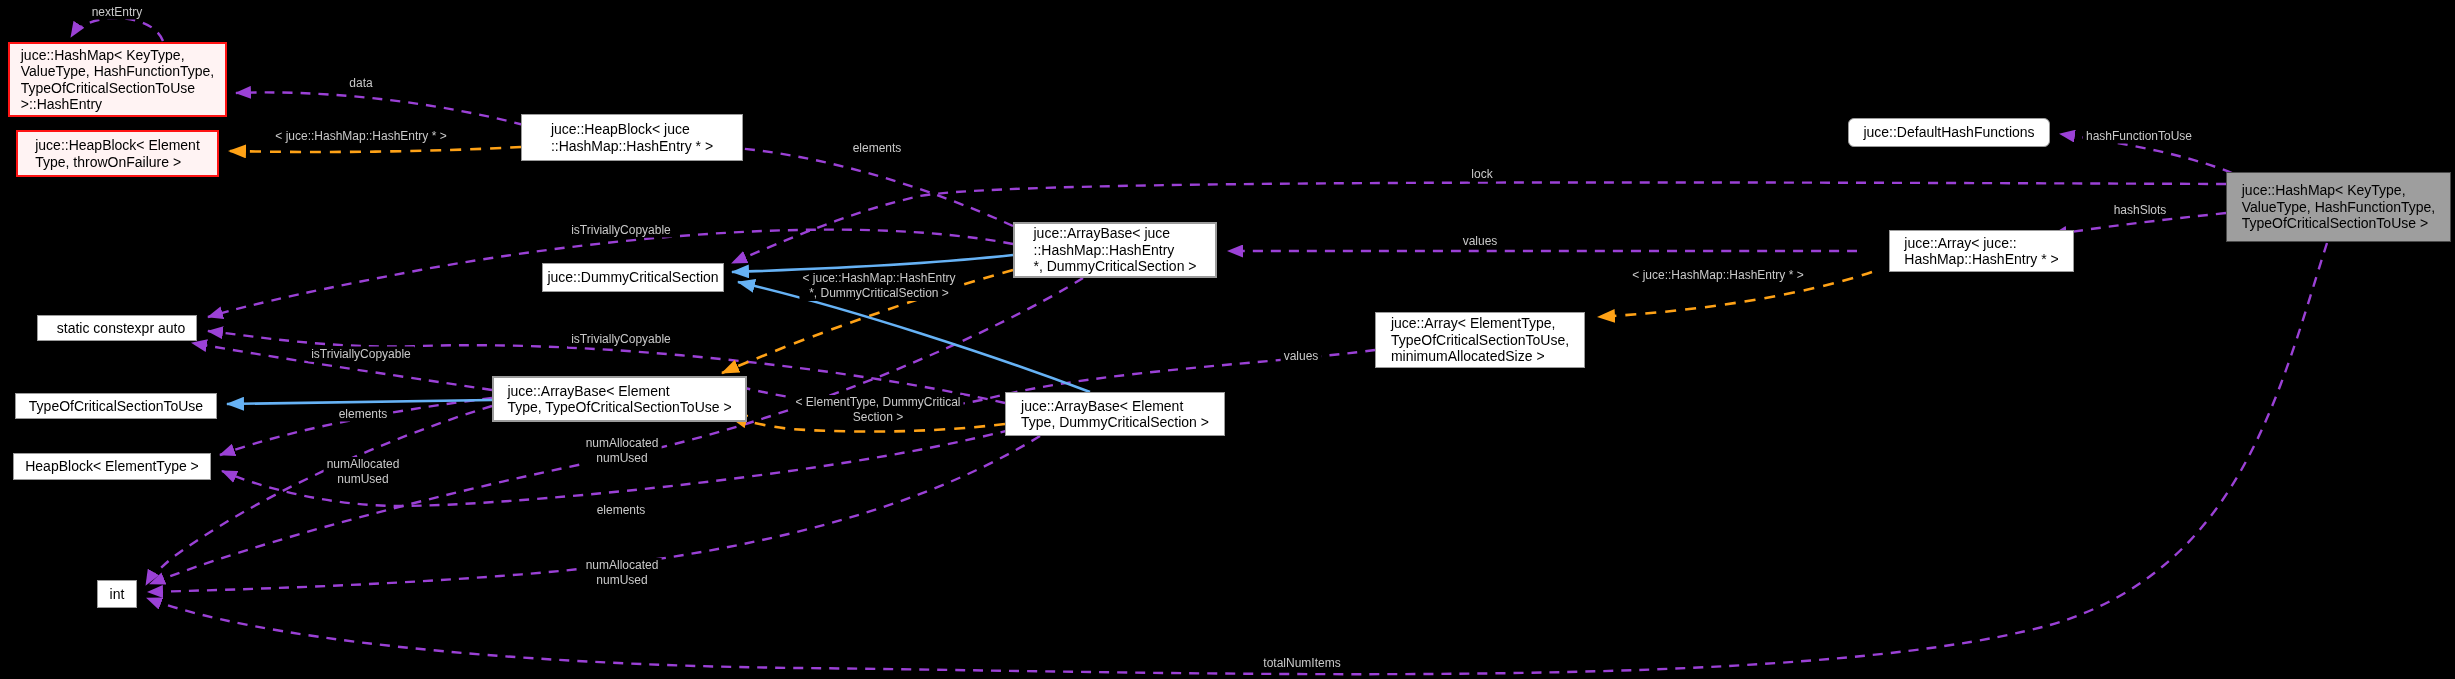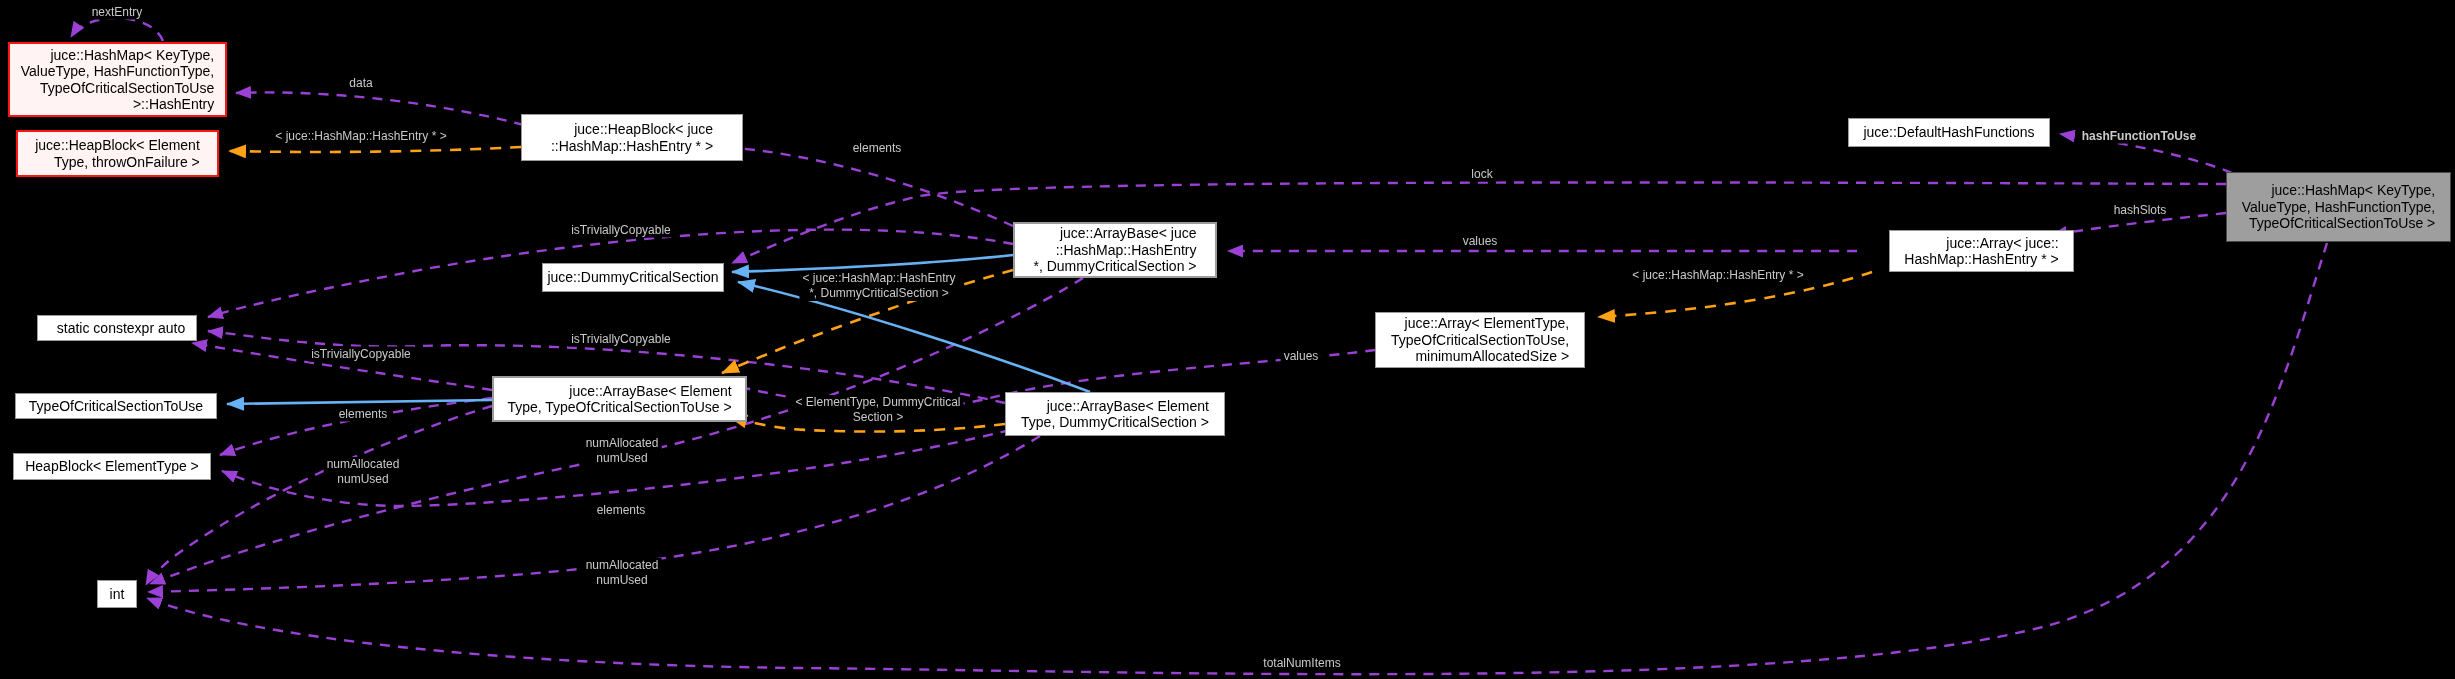--- a/index.html
+++ b/index.html
@@ -20,21 +20,21 @@
   .mp{fill:var(--member-edge);} .mo{fill:var(--template-edge);} .mc{fill:var(--inheritance-edge);}
   .elabel{
     position:absolute;z-index:2;transform:translate(-50%,-50%);
     color:var(--label-text);background:var(--background);
     font-size:12px;line-height:15px;text-align:center;white-space:pre-line;
     padding:0 3px;
   }
   .node{
     position:absolute;z-index:3;box-sizing:border-box;
     background:var(--box-bg);border:1.6px solid var(--box-border);
-    color:var(--text);font-size:14px;line-height:16.5px;text-align:right;
+    color:var(--text);font-size:14px;line-height:16.5px;text-align:left;
     display:flex;align-items:center;justify-content:center;
     white-space:pre-line;padding:1px 4px;cursor:pointer;
   }
   .node.thick{border-width:2.6px;}
   .node.red{border:2.2px solid var(--red-border);background:var(--red-bg);}
   .node.current{background:var(--highlight-bg);border:1.8px solid var(--highlight-border);}
 </style>
 </head>
 <body>
 
@@ -80,21 +80,21 @@
     <path class="ec" d="M1013,255 C950,262 850,268 732,272" marker-end="url(#ac)"></path>
     <path class="ec" d="M1090,392 C1000,358 850,308 738,282" marker-end="url(#ac)"></path>
   </svg>
 
   <div class="elabel" style="left:117px;top:12px;">nextEntry</div>
   <div class="elabel" style="left:361px;top:83px;">data</div>
   <div class="elabel" style="left:361px;top:136px;">&lt; juce::HashMap::HashEntry * &gt;</div>
   <div class="elabel" style="left:877px;top:148px;">elements</div>
   <div class="elabel" style="left:1482px;top:174px;">lock</div>
   <div class="elabel" style="left:1480px;top:241px;">values</div>
-  <div class="elabel" style="left:2139px;top:136px;font-weight:bold;">hashFunctionToUse</div>
+  <div class="elabel" style="left:2139px;top:136px;">hashFunctionToUse</div>
   <div class="elabel" style="left:2140px;top:210px;">hashSlots</div>
   <div class="elabel" style="left:879px;top:286px;">&lt; juce::HashMap::HashEntry
 *, DummyCriticalSection &gt;</div>
   <div class="elabel" style="left:1718px;top:275px;">&lt; juce::HashMap::HashEntry * &gt;</div>
   <div class="elabel" style="left:621px;top:230px;">isTriviallyCopyable</div>
   <div class="elabel" style="left:361px;top:354px;">isTriviallyCopyable</div>
   <div class="elabel" style="left:621px;top:339px;">isTriviallyCopyable</div>
   <div class="elabel" style="left:1301px;top:356px;">values</div>
   <div class="elabel" style="left:878px;top:410px;">&lt; ElementType, DummyCritical
 Section &gt;</div>
@@ -109,21 +109,21 @@
   <div class="elabel" style="left:1302px;top:663px;">totalNumItems</div>
 
   <div class="node red" style="left:8px;top:42px;width:219px;height:75px;">juce::HashMap&lt; KeyType,
 ValueType, HashFunctionType,
 TypeOfCriticalSectionToUse
 &gt;::HashEntry</div>
   <div class="node red" style="left:16px;top:130px;width:203px;height:47px;">juce::HeapBlock&lt; Element
 Type, throwOnFailure &gt;</div>
   <div class="node" style="left:521px;top:114px;width:222px;height:47px;">juce::HeapBlock&lt; juce
 ::HashMap::HashEntry * &gt;</div>
-  <div class="node" style="left:1848px;top:118px;width:202px;height:29px;">juce::DefaultHashFunctions</div>
+  <div class="node" style="left:1848px;top:118px;width:202px;height:29px;border-radius:6px;">juce::DefaultHashFunctions</div>
   <div class="node current" style="left:2226px;top:172px;width:225px;height:70px;">juce::HashMap&lt; KeyType,
 ValueType, HashFunctionType,
 TypeOfCriticalSectionToUse &gt;</div>
   <div class="node thick" style="left:1013px;top:222px;width:204px;height:56px;">juce::ArrayBase&lt; juce
 ::HashMap::HashEntry
 *, DummyCriticalSection &gt;</div>
   <div class="node" style="left:1857px;top:230px;width:185px;height:42px;margin-left:32px;">juce::Array&lt; juce::
 HashMap::HashEntry * &gt;</div>
   <div class="node" style="left:542px;top:263px;width:182px;height:29px;">juce::DummyCriticalSection</div>
   <div class="node" style="left:37px;top:315px;width:160px;height:26px;padding-left:12px;">static constexpr auto</div>

